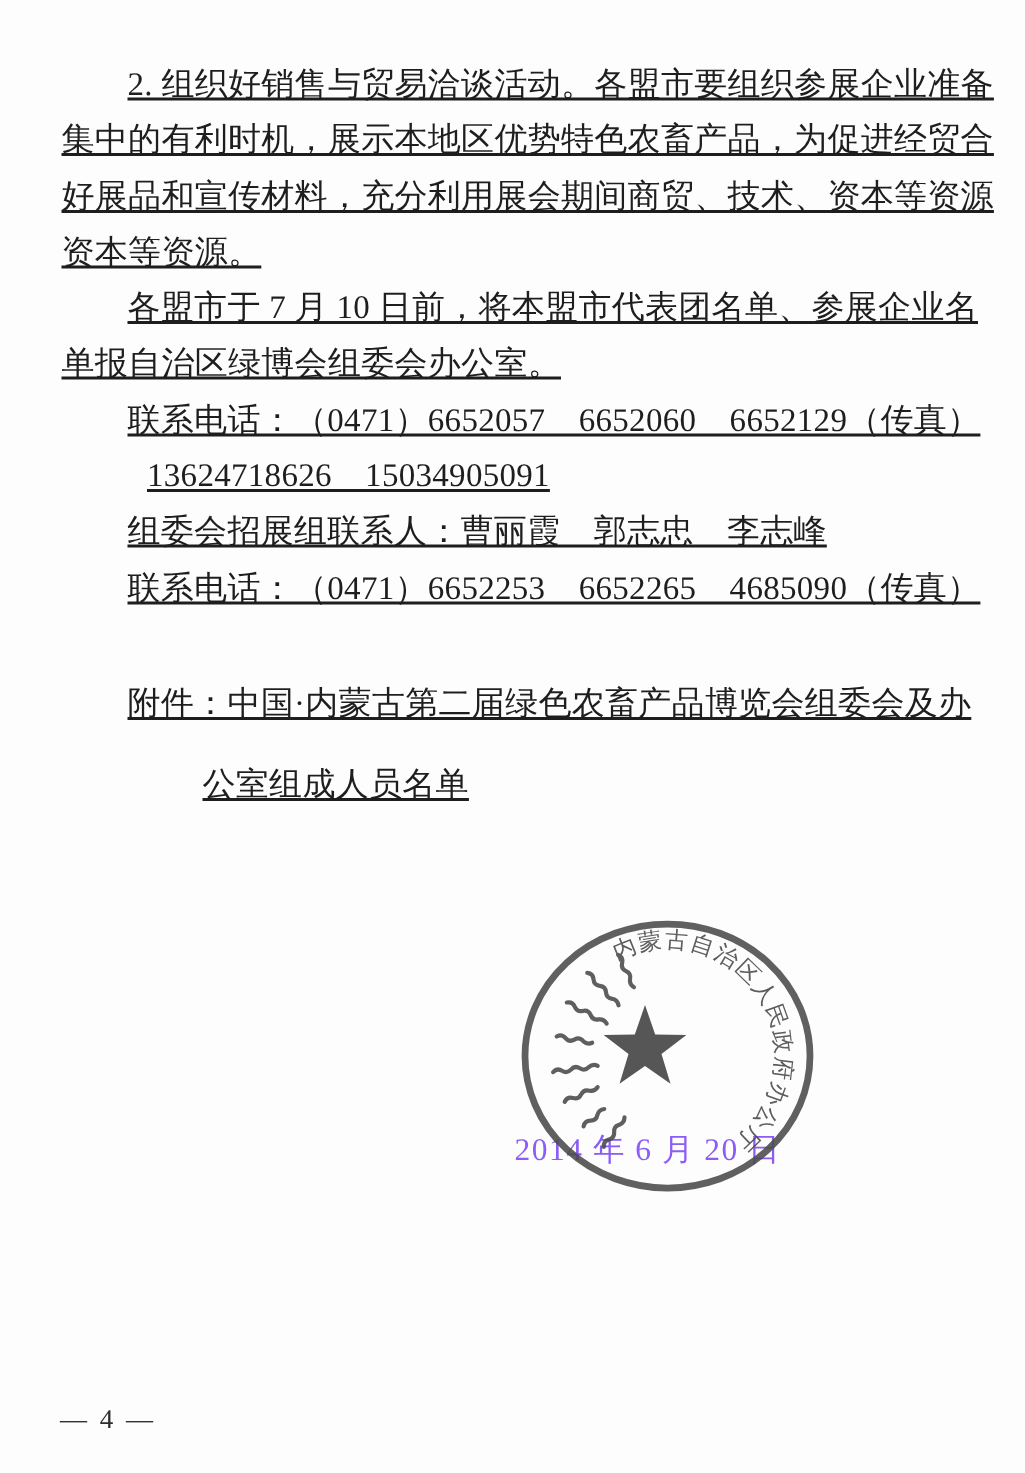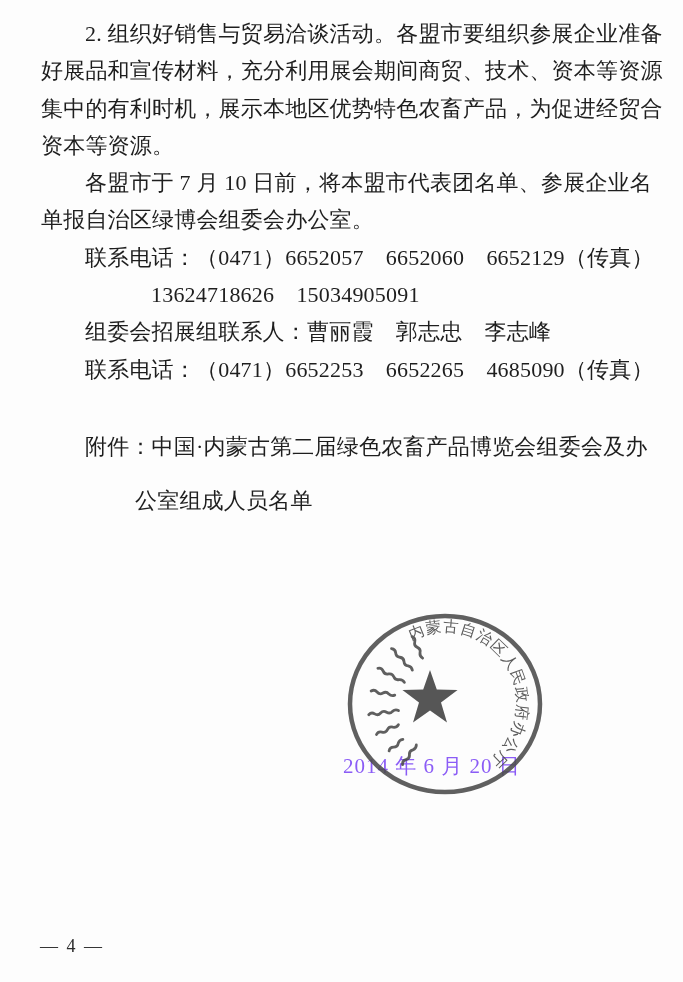--- a/index.html
+++ b/index.html
@@ -5,29 +5,29 @@
   html, body { margin: 0; padding: 0; }
   body {
     width: 683px; height: 982px;
     background: #fdfdfd;
     position: relative;
     overflow: hidden;
     font-family: "Liberation Serif", "DejaVu Serif", serif;
     color: #1e1e1e;
   }
   .page { position: absolute; inset: 0; }
-  .body-text { position: absolute; left: 41px; top: 15px; width: 606px; }
+  .body-text { position: absolute; left: 41px; top: 37px; width: 606px; text-decoration: underline; }
   .line {
     font-size: 22px;
     line-height: 37.3px;
     letter-spacing: 0.2px;
     white-space: nowrap;
   }
   .ind { text-indent: 44px; }
-  .num-ind { margin-left: 110px; }
+  .num-ind { margin-left: 57px; }
   .attach-gap { margin-top: 40px; }
   .attach-ind { margin-left: 94px; margin-top: 17px; }
 
   .seal {
     position: absolute; left: 345px; top: 612px;
     width: 200px; height: 186px;
     opacity: 0.88;
   }
   .date {
     position: absolute; left: 343px; top: 752px;
@@ -47,22 +47,22 @@
   }
   .mg { stroke: #4a4a4a; fill: none; stroke-width: 2.8; stroke-linecap: round; }
 </style>
 </head>
 <body>
 
 <div class="page">
 
   <div class="body-text">
     <div class="line ind">2. 组织好销售与贸易洽谈活动。各盟市要组织参展企业准备</div>
+    <div class="line">集中的有利时机，展示本地区优势特色农畜产品，为促进经贸合</div>
     <div class="line">好展品和宣传材料，充分利用展会期间商贸、技术、资本等资源</div>
-    <div class="line">集中的有利时机，展示本地区优势特色农畜产品，为促进经贸合</div>
     <div class="line">资本等资源。</div>
     <div class="line ind">各盟市于 7 月 10 日前，将本盟市代表团名单、参展企业名</div>
     <div class="line">单报自治区绿博会组委会办公室。</div>
     <div class="line ind">联系电话：（0471）6652057　6652060　6652129（传真）</div>
     <div class="line num-ind">13624718626　15034905091</div>
     <div class="line ind">组委会招展组联系人：曹丽霞　郭志忠　李志峰</div>
     <div class="line ind">联系电话：（0471）6652253　6652265　4685090（传真）</div>
     <div class="line ind attach-gap">附件：中国·内蒙古第二届绿色农畜产品博览会组委会及办</div>
     <div class="line attach-ind">公室组成人员名单</div>
   </div>

